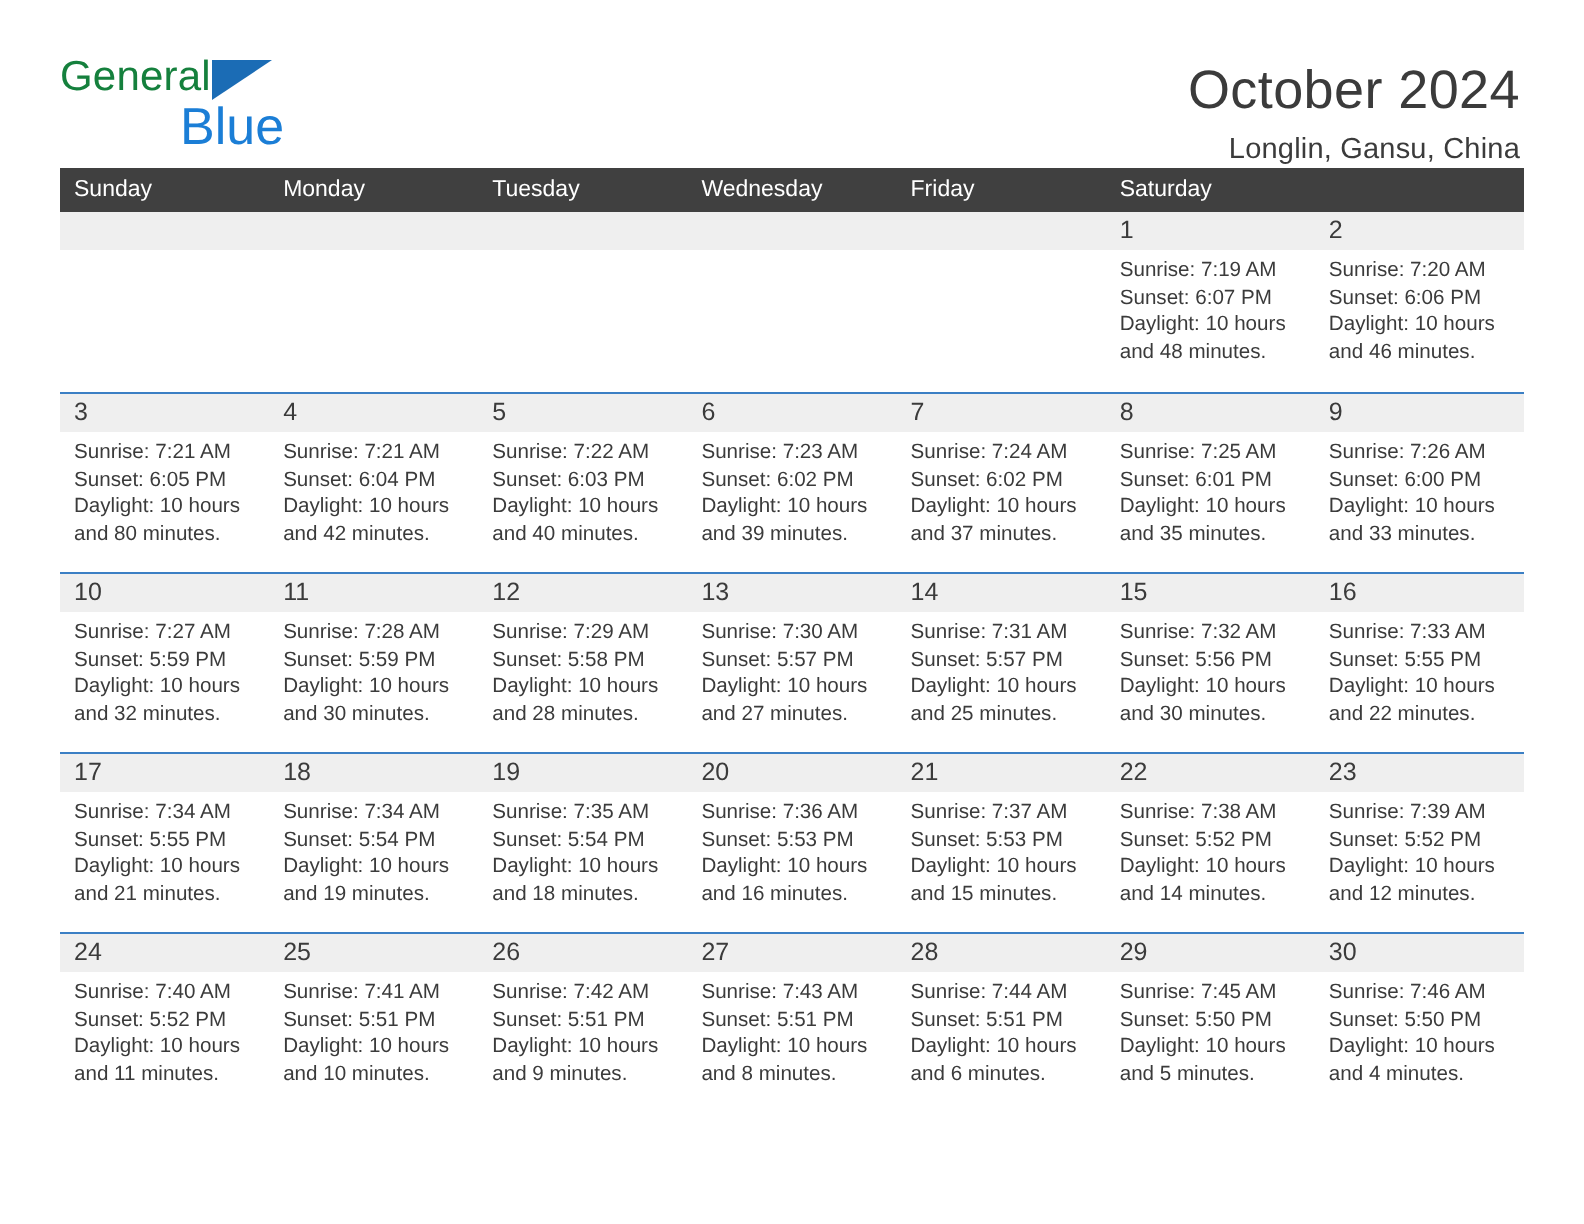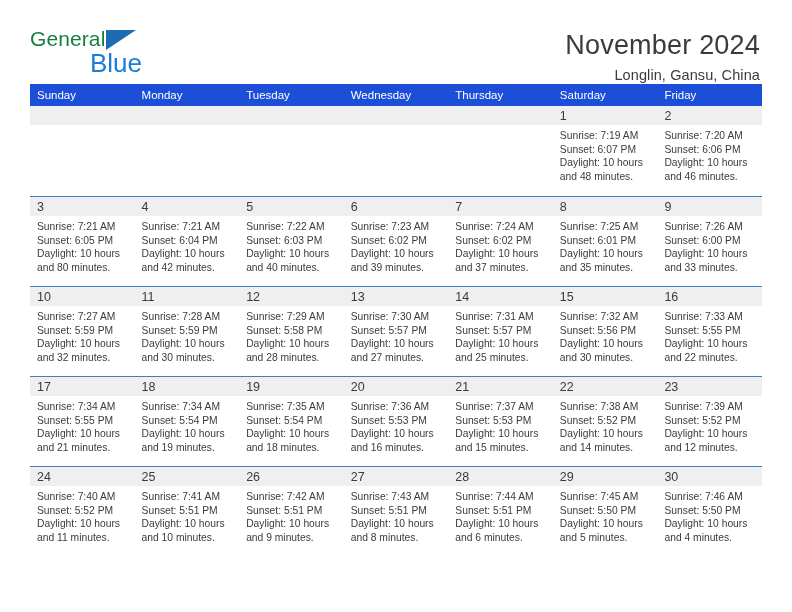--- a/index.html
+++ b/index.html
@@ -71,21 +71,21 @@
   }
 
   
   .calendar {
     margin: 8px 30px 0 30px;
     width: 732px;
   }
   .dow-row {
     display: grid;
     grid-template-columns: repeat(7, 1fr);
-    background: #1d4ed8;
+    background: #404040;
     height: 22px;
   }
   .dow {
     color: #ffffff;
     font-size: 11.5px;
     line-height: 22px;
     padding-left: 7px;
     white-space: nowrap;
   }
   .week {
@@ -127,34 +127,33 @@
 
 <div id="page">
 
   <div class="header">
     <div class="logo-block">
       <span class="logo-general">General</span>
       <span class="logo-tri"></span>
       <span class="logo-blue">Blue</span>
     </div>
     <div class="title-block">
-      <div class="cal-title">November 2024</div>
+      <div class="cal-title">October 2024</div>
       <div class="cal-sub">Longlin, Gansu, China</div>
     </div>
   </div>
 
   <div class="calendar">
     <div class="dow-row">
       <div class="dow">Sunday</div>
       <div class="dow">Monday</div>
       <div class="dow">Tuesday</div>
       <div class="dow">Wednesday</div>
-      <div class="dow">Thursday</div>
+      <div class="dow">Friday</div>
       <div class="dow">Saturday</div>
-      <div class="dow">Friday</div>
     </div>
     <div id="weeks-container">
         <div class="week">
           <div class="cell empty">
             <div class="daynum-band"><span class="daynum"></span></div>
             <div class="cell-body">
               <div class="cell-line"></div>
               <div class="cell-line"></div>
               <div class="cell-line"></div>
               <div class="cell-line"></div>

